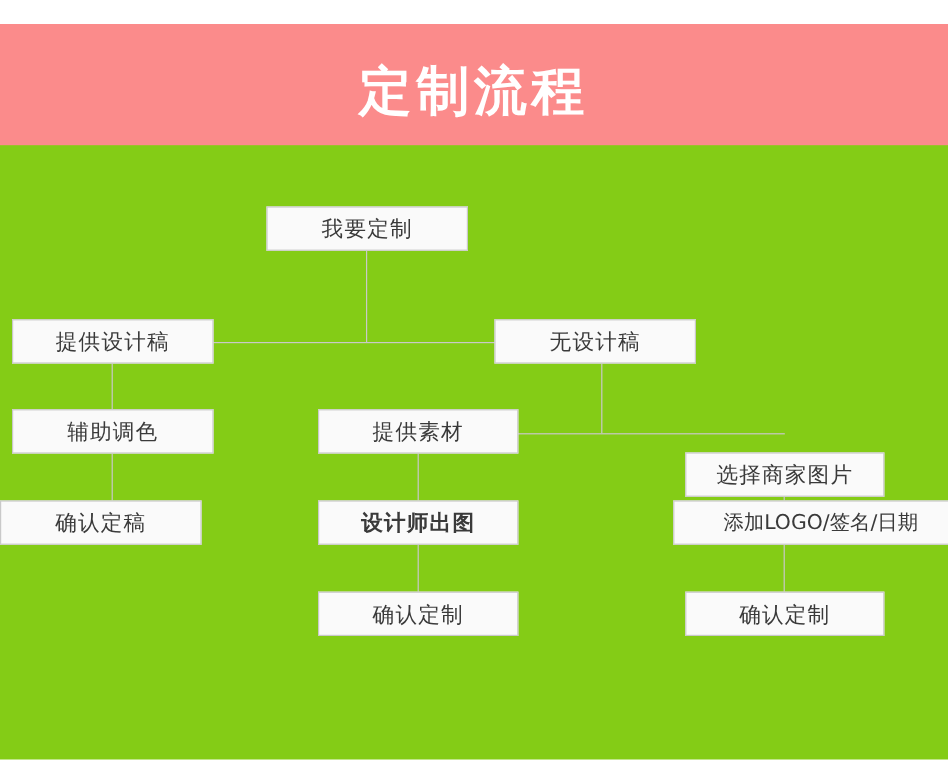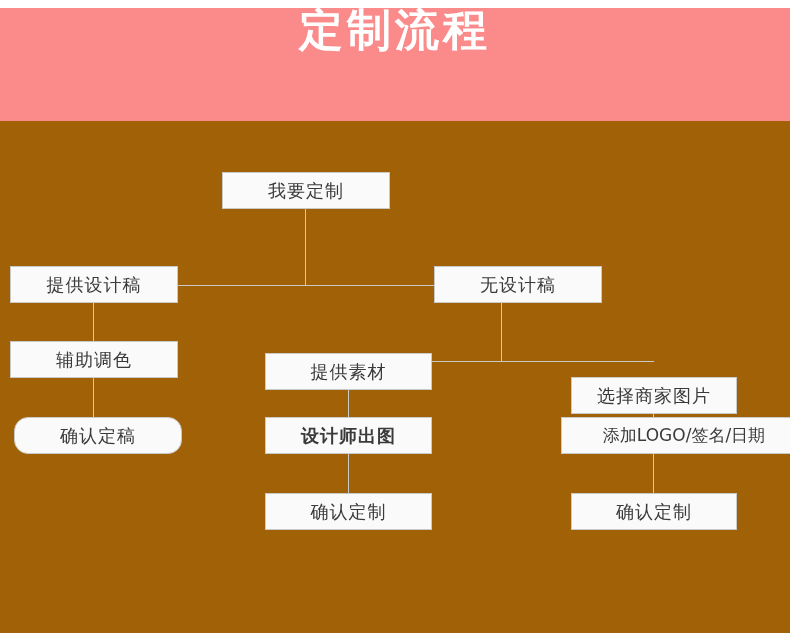--- a/index.html
+++ b/index.html
@@ -16,43 +16,44 @@
   #page {
     position: relative;
     width: 790px;
     height: 633px;
     background: #ffffff;
   }
   
   .banner {
     position: absolute;
     left: 0;
-    top: 8px;
+    top: 20px;
     width: 790px;
     height: 113px;
     background: #fb8b8b;
     display: flex;
+    align-items: center;
     justify-content: center;
   }
   .banner-title {
     color: #ffffff;
     font-size: 44px;
     font-weight: bold;
     letter-spacing: 4px;
     font-family: "DejaVu Sans", "Liberation Sans", sans-serif;
     line-height: 1;
   }
   
   .canvas {
     position: absolute;
     left: 0;
     top: 121px;
     width: 790px;
     height: 512px;
-    background: #a16207;
+    background: #84cc16;
   }
   
   .node {
     position: absolute;
     box-sizing: border-box;
     background: #fafafa;
     border: 1px solid #c9c9c9;
     display: flex;
     align-items: center;
     justify-content: center;
@@ -102,29 +103,29 @@
     <div class="conn v" style="left:348px; top:333px; height:39px;"></div>
 
     <div class="conn v" style="left:653px; top:257px; height:39px;"></div>
 
     <div class="conn v" style="left:653px; top:333px; height:39px;"></div>
 
     <div class="node" style="left:222px; top:51px; width:168px; height:37px;">我要定制</div>
 
     <div class="node" style="left:10px; top:145px; width:168px; height:37px;">提供设计稿</div>
 
-    <div class="node" style="left:434px; top:145px; width:168px; height:37px;">无设计稿</div>
+    <div class="node" style="left:412px; top:145px; width:168px; height:37px;">无设计稿</div>
 
     <div class="node" style="left:10px; top:220px; width:168px; height:37px;text-align:center;">辅助调色</div>
 
-    <div class="node" style="left:265px; top:232px; width:167px; height:37px;">提供素材</div>
+    <div class="node" style="left:265px; top:220px; width:167px; height:37px;">提供素材</div>
 
     <div class="node" style="left:571px; top:220px; width:166px; height:37px;margin-top:36px;">选择商家图片</div>
 
-    <div class="node" style="left:14px; top:296px; width:168px; height:37px;border-radius:14px;">确认定稿</div>
+    <div class="node" style="left:0; top:296px; width:168px; height:37px;">确认定稿</div>
 
     <div class="node" style="left:265px; top:296px; width:167px; height:37px;font-weight:bold;">设计师出图</div>
 
     <div class="node wide-label" style="left:561px; top:296px; width:246px; height:37px;">添加LOGO/签名/日期</div>
 
     <div class="node" style="left:265px; top:372px; width:167px; height:37px;">确认定制</div>
 
     <div class="node" style="left:571px; top:372px; width:166px; height:37px;">确认定制</div>
 
   </div>

